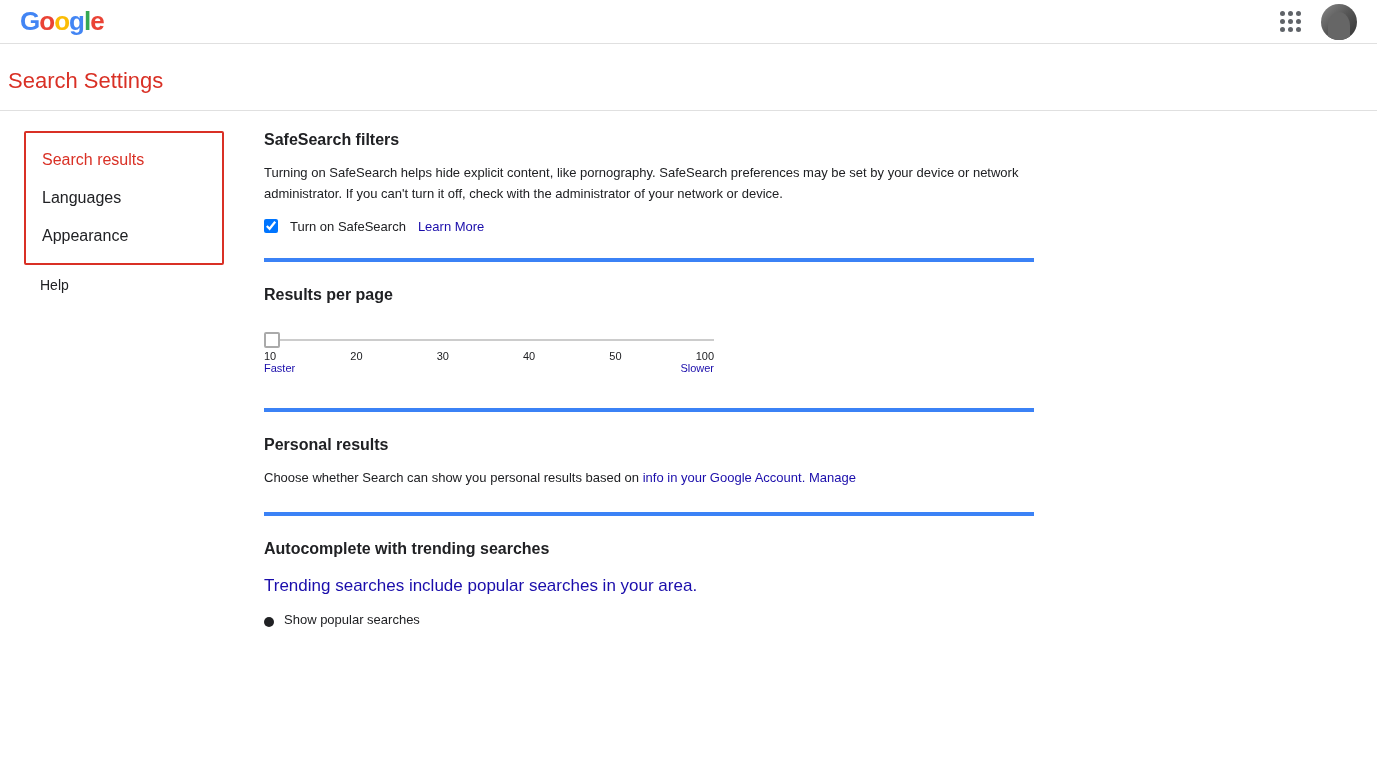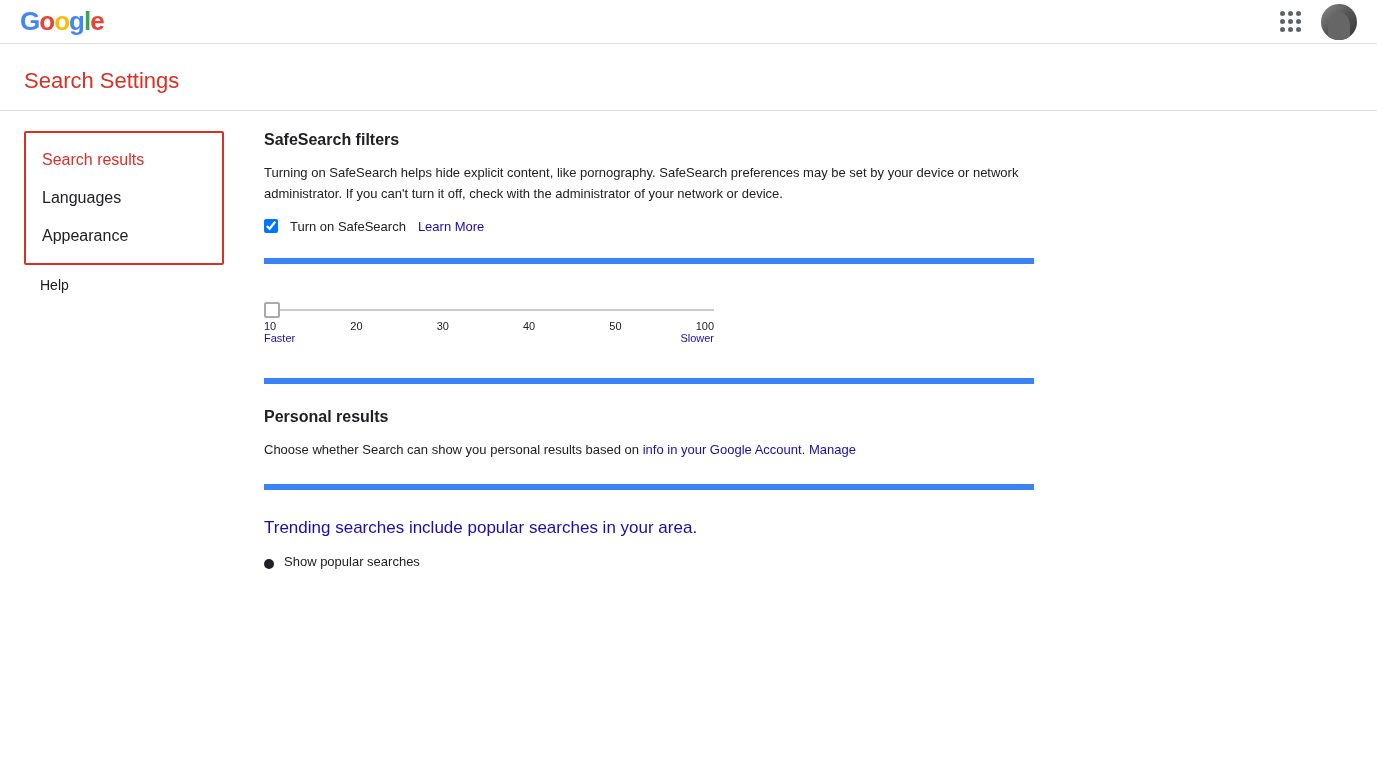--- a/index.html
+++ b/index.html
@@ -57,21 +57,21 @@
     }
     .avatar-silhouette {
       width: 22px;
       height: 28px;
       background: #666;
       border-radius: 50% 50% 0 0;
     }
 
     
     .page-title-section {
-      padding: 24px 24px 16px 24px;
+      padding: 24px 24px 16px 8px;
     }
     .page-title {
       font-size: 22px;
       color: #d93025;
       font-weight: 400;
     }
 
     
     .divider-top {
       height: 1px;
@@ -119,21 +119,21 @@
     .content {
       flex: 1;
       padding: 0 40px;
       max-width: 850px;
     }
 
     
     .section {
       padding-bottom: 24px;
       margin-bottom: 24px;
-      border-bottom: 6px solid #3b82f6;
+      border-bottom: 4px solid #3b82f6;
     }
     .section:last-child {
       border-bottom: none;
     }
     .section-title {
       font-size: 16px;
       font-weight: bold;
       color: #202124;
       margin-bottom: 14px;
     }
@@ -288,20 +288,21 @@
       <div class="section-title">SafeSearch filters</div>
       <div class="section-desc">Turning on SafeSearch helps hide explicit content, like pornography. SafeSearch preferences may be set by your device or network administrator. If you can't turn it off, check with the administrator of your network or device.</div>
       <div class="checkbox-row">
         <input type="checkbox" checked="" id="safesearch-cb" style="">
         <label for="safesearch-cb">Turn on SafeSearch</label>
         <a class="link" href="#">Learn More</a>
       </div>
     </div>
 
     <div class="section">
+      <div class="section-title">Results per page</div>
       <div class="slider-container">
         <div class="slider-wrapper">
           <input type="range" class="slider-input" min="10" max="100" step="10" value="10" style="">
           <div class="slider-labels">
             <span class="slider-label-item">10</span>
             <span class="slider-label-item">20</span>
             <span class="slider-label-item">30</span>
             <span class="slider-label-item">40</span>
             <span class="slider-label-item">50</span>
             <span class="slider-label-item">100</span>
@@ -315,20 +316,21 @@
     </div>
 
     <div class="section">
       <div class="section-title">Personal results</div>
       <div class="personal-text">
         <span>Choose whether Search can show you personal results based on </span><a class="link" href="#">info in your Google Account.</a> <a class="link" href="#">Manage</a>
       </div>
     </div>
 
     <div class="section">
+      <div class="section-title">Autocomplete with trending searches</div>
       <div class="autocomplete-desc">
         <a class="link" href="#">Trending searches include popular searches in your area.</a>
       </div>
       <div class="radio-row">
         <div class="radio-dot"></div>
         <span>Show popular searches</span>
       </div>
     </div>
 
   </main>

